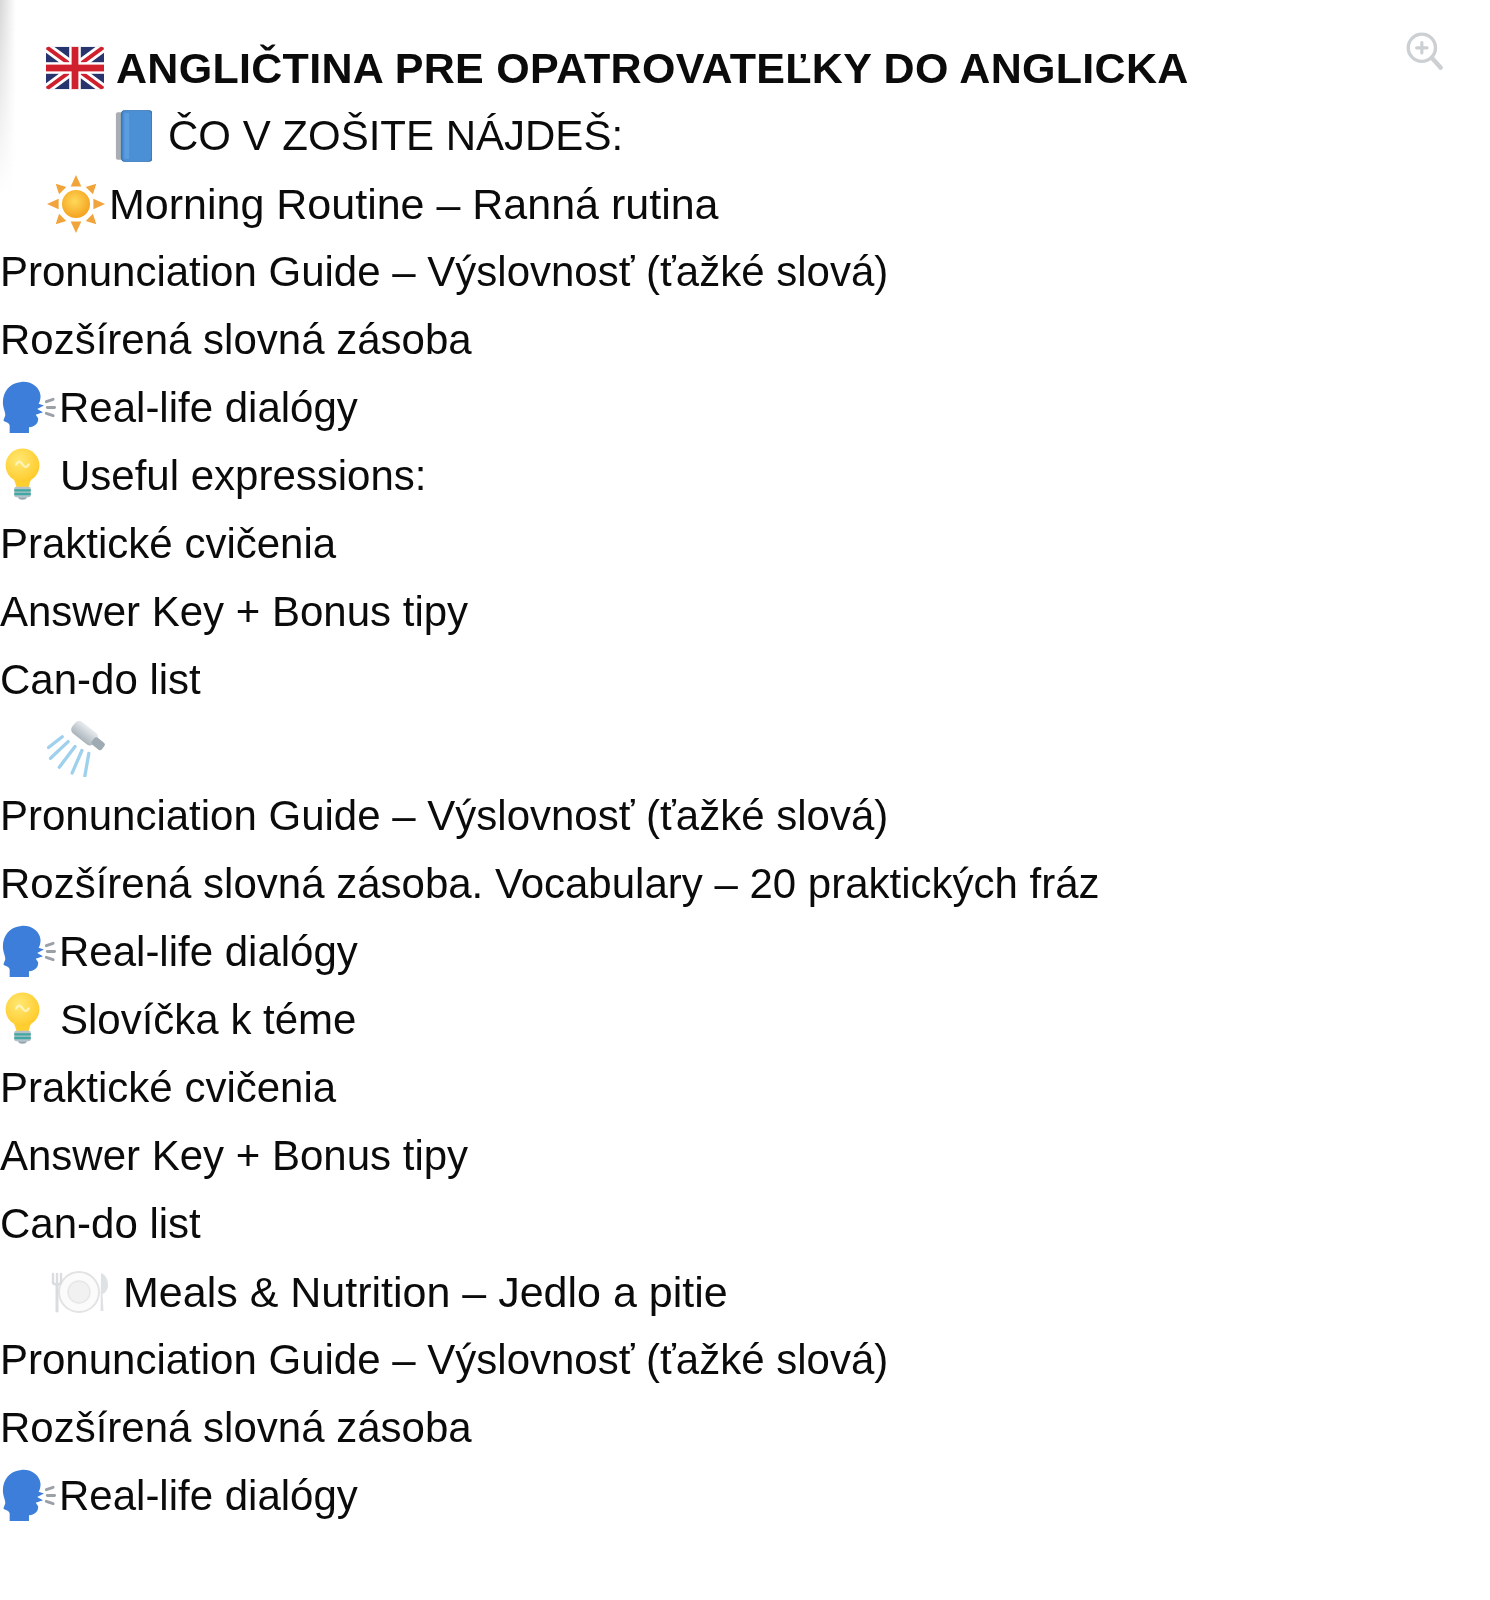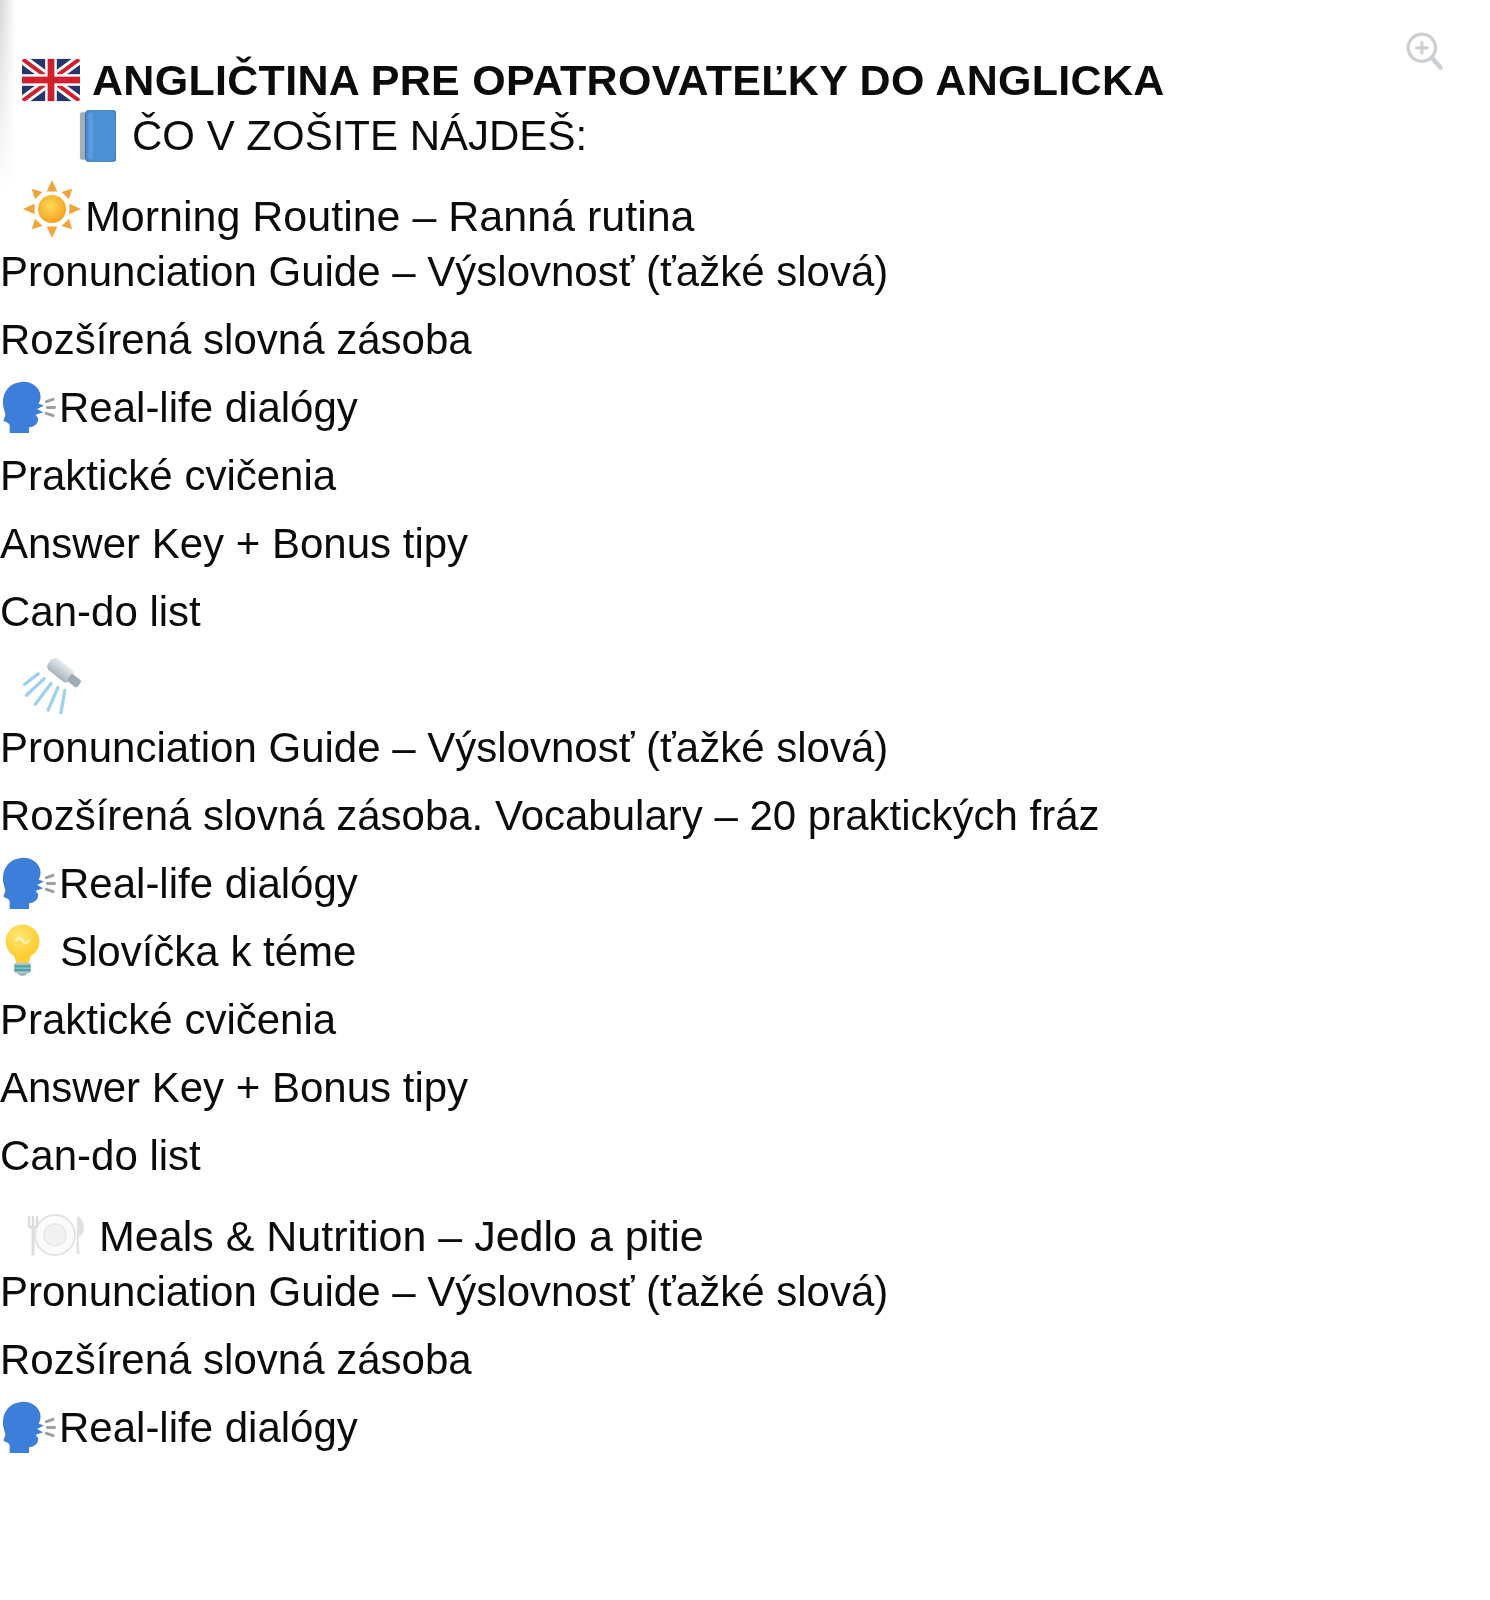--- a/index.html
+++ b/index.html
@@ -28,23 +28,23 @@
   }
   .zoom-btn svg { display: block; width: 42px; height: 44px; }
 
   .content { padding-top: 34px; }
 
   .line {
     display: flex; align-items: center;
     height: 68px;
     white-space: nowrap;
   }
-  .l-head  { padding-left: 22px; align-items: flex-end; }
+  .l-head  { padding-left: 46px; }
   .l-sub   { padding-left: 188px; }
-  .l-toc   { padding-left: 78px; }
+  .l-toc   { padding-left: 114px; }
   .l-item  { }
 
   .txt  { font-size: 42px; line-height: 1; }
   .b    { font-weight: normal; font-size: 43px; }
   .title{ font-weight: bold; font-size: 43px; letter-spacing: .3px; }
 
   .ico { flex: 0 0 auto; display: flex; align-items: center; justify-content: center; }
   .ico svg { display: block; }
   .ico-flag   { margin-right: 12px; }  .ico-flag svg   { width: 58px; height: 44px; }
   .ico-book   { margin-right: 16px; }  .ico-book svg   { width: 38px; height: 52px; }
@@ -209,20 +209,28 @@
     </div>
     <div class="line l-item">
       <span class="ico ico-head">
           <svg viewBox="0 0 58 58">
             <use href="#sym-head"></use>
           </svg>
         </span>
       <span class="txt">Real-life dialógy</span>
     </div>
     <div class="line l-item">
+      <span class="ico ico-bulb">
+          <svg viewBox="0 0 46 62">
+            <use href="#sym-bulb"></use>
+          </svg>
+        </span>
+      <span class="txt">Useful expressions:</span>
+    </div>
+    <div class="line l-item">
       <span class="txt">Praktické cvičenia</span>
     </div>
     <div class="line l-item">
       <span class="txt">Answer Key + Bonus tipy</span>
     </div>
     <div class="line l-item">
       <span class="txt">Can-do list</span>
     </div>
 
     <div class="line l-head">

